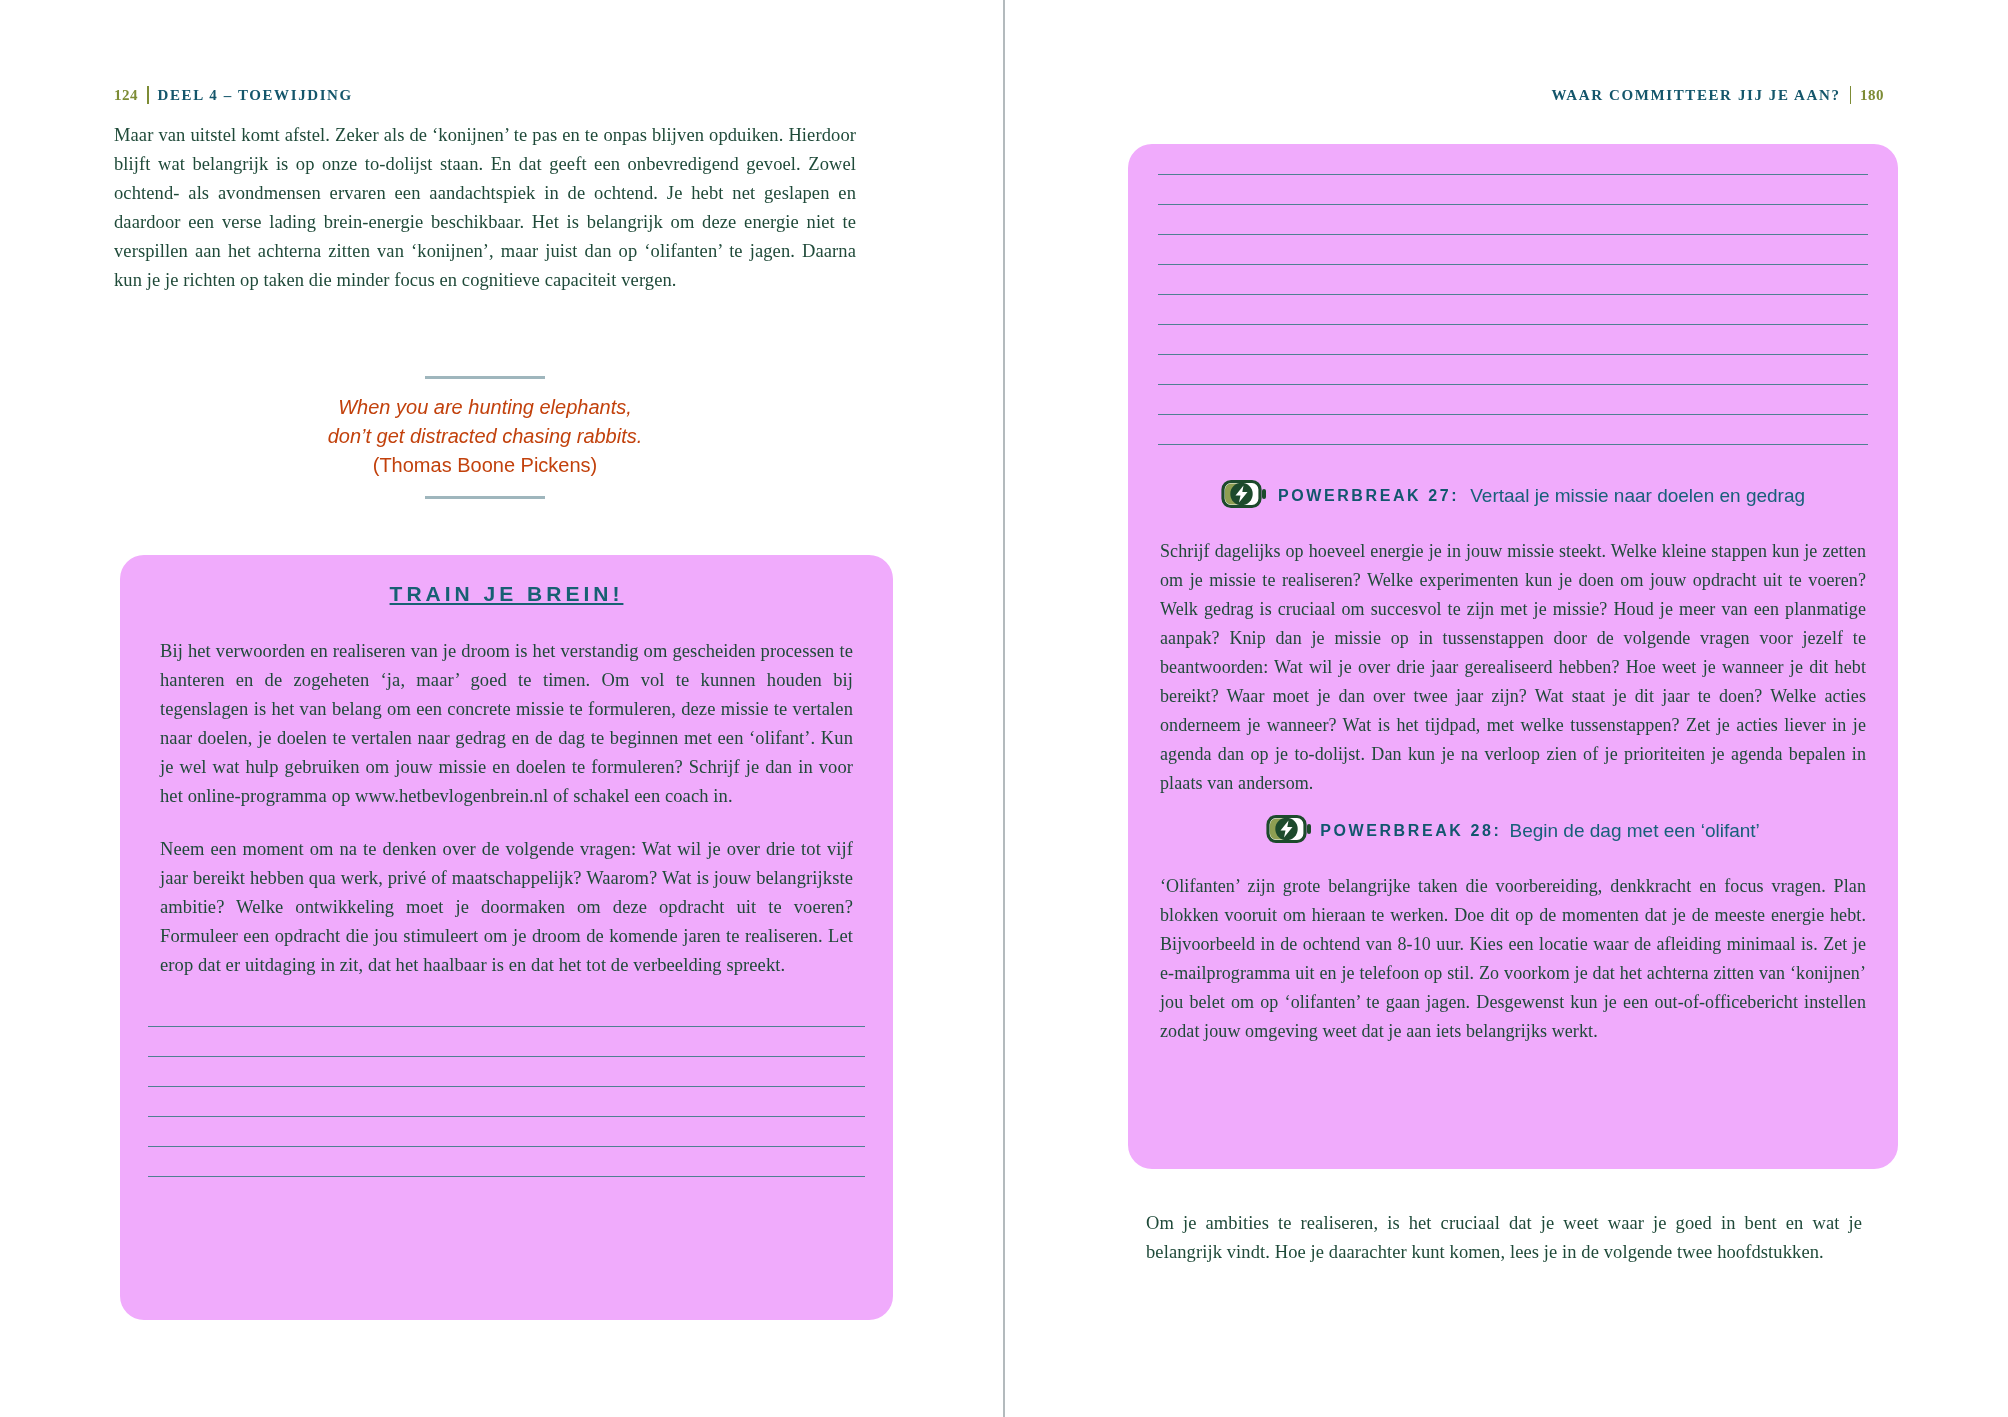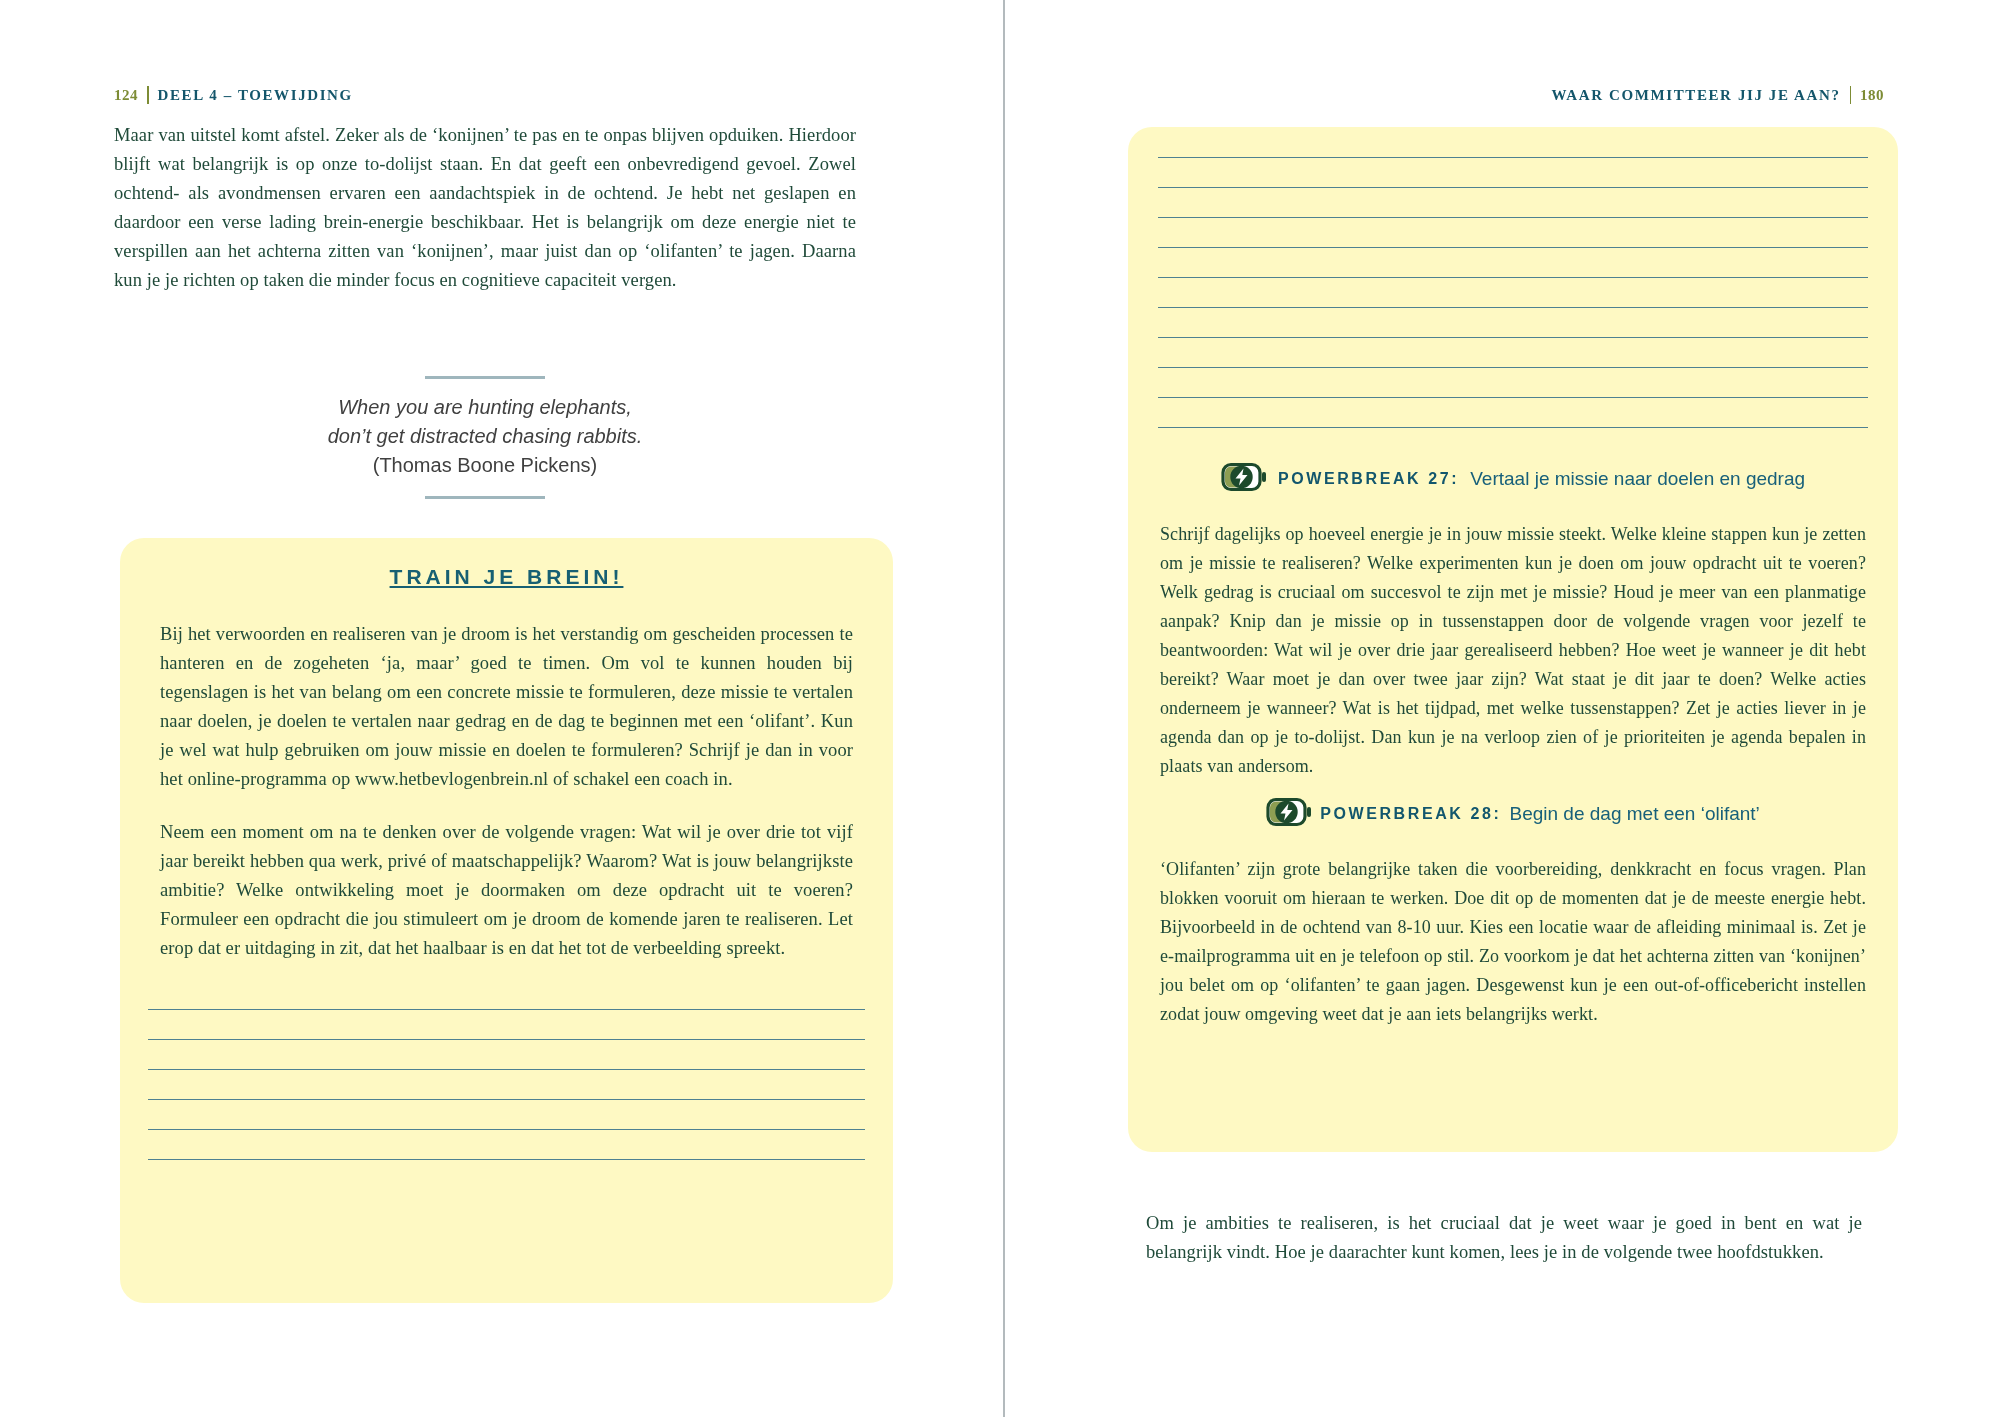--- a/index.html
+++ b/index.html
@@ -24,27 +24,27 @@
   .serif-block{
     font-size:18.5px;line-height:29px;text-align:justify;color:#1f4a39;
     letter-spacing:.1px;
   }
   .intro{position:absolute;left:114px;top:102px;width:742px;}
   
   .quote-wrap{position:absolute;left:114px;top:376px;width:742px;text-align:center;}
   .qdivider{width:120px;height:3px;background:#9fb6bd;margin:0 auto;}
   .quote{
     margin:14px auto 16px auto;font-family:"Liberation Sans",sans-serif;
-    font-size:20px;line-height:29px;color:#404040;
+    font-size:20px;line-height:29px;color:#c2410c;
   }
   .quote .qline{font-style:italic;}
   .quote .qattr{font-style:normal;}
   
   .pbbox{
-    position:absolute;background:#fef9c3;border-radius:24px;overflow:hidden;
+    position:absolute;background:#f0abfc;border-radius:24px;overflow:hidden;margin-top:17px;
   }
   .box-left{left:120px;top:538px;width:773px;height:765px;}
   .box-right{left:1128px;top:127px;width:770px;height:1025px;}
   .box-title{
     margin-top:27px;text-align:center;font-family:"Liberation Sans",sans-serif;
     font-size:21px;font-weight:600;letter-spacing:4px;color:#176073;text-decoration:underline;
   }
   .box-body{margin:31px 40px 0 40px;}
   .box-body-right{margin:24px 32px 0 32px;font-size:18px;}
   .pb-heading{

